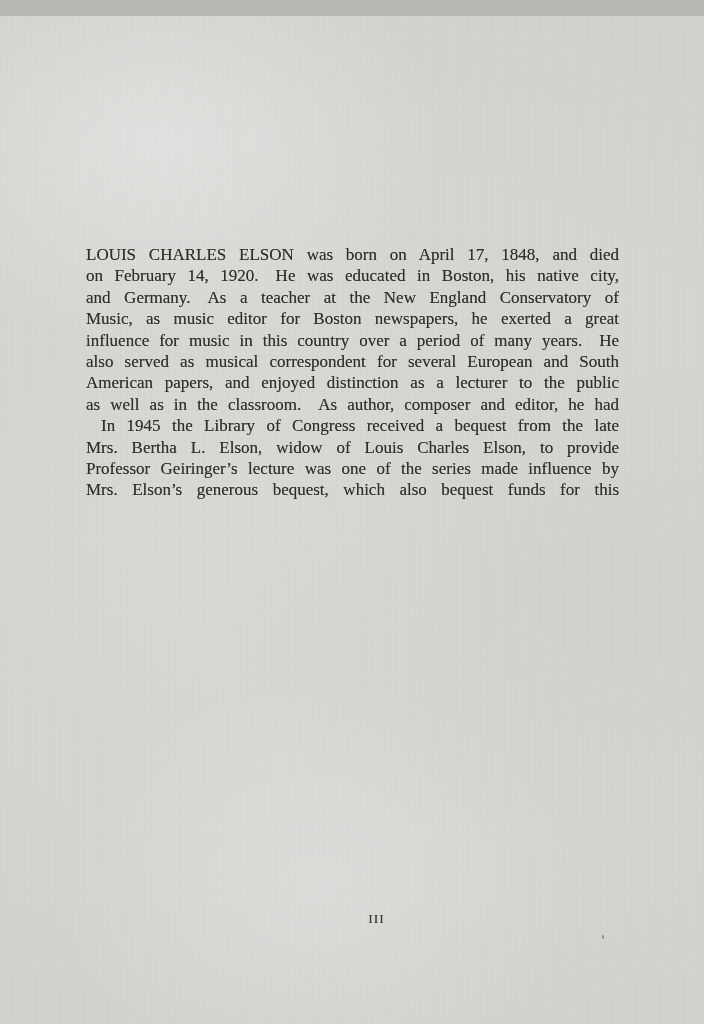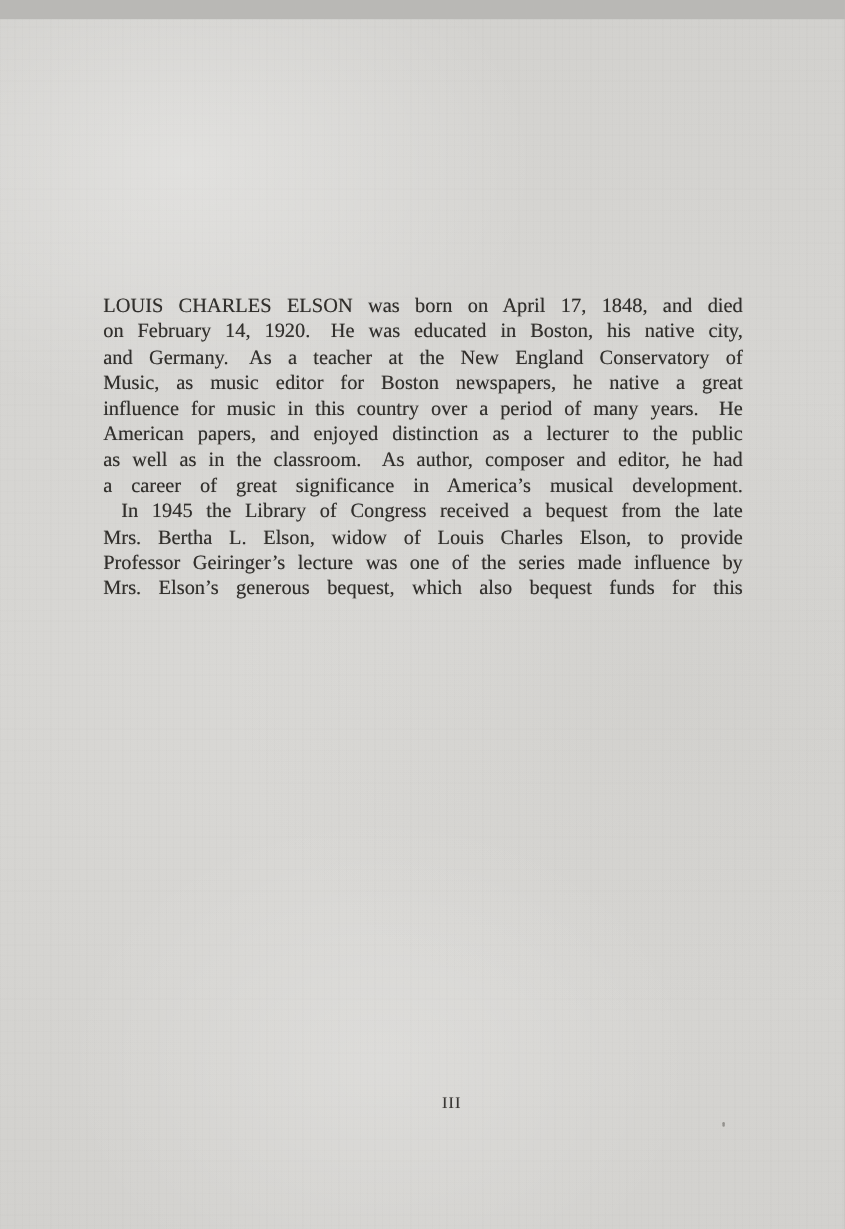--- a/index.html
+++ b/index.html
@@ -69,25 +69,25 @@
 </style>
 </head>
 <body>
 
 <div class="page">
   <div class="text-block">
       <div class="para">
         <div class="line first">LOUIS CHARLES ELSON was born on April 17, 1848, and died</div>
         <div class="line">on February 14, 1920. He was educated in Boston, his native city,</div>
         <div class="line">and Germany. As a teacher at the New England Conservatory of</div>
-        <div class="line">Music, as music editor for Boston newspapers, he native a great</div>
+        <div class="line">Music, as music editor for Boston newspapers, he exerted a great</div>
         <div class="line">influence for music in this country over a period of many years. He</div>
+        <div class="line">also served as musical correspondent for several European and South</div>
         <div class="line">American papers, and enjoyed distinction as a lecturer to the public</div>
         <div class="line">as well as in the classroom. As author, composer and editor, he had</div>
-        <div class="line">a career of great significance in America’s musical development.</div>
       </div>
       <div class="para indent">
         <div class="line first">In 1945 the Library of Congress received a bequest from the late</div>
         <div class="line">Mrs. Bertha L. Elson, widow of Louis Charles Elson, to provide</div>
         <div class="line">Professor Geiringer’s lecture was one of the series made influence by</div>
         <div class="line">Mrs. Elson’s generous bequest, which also bequest funds for this</div>
       </div>
     </div>
   <div class="folio">III</div>
   <div class="speck"></div>

